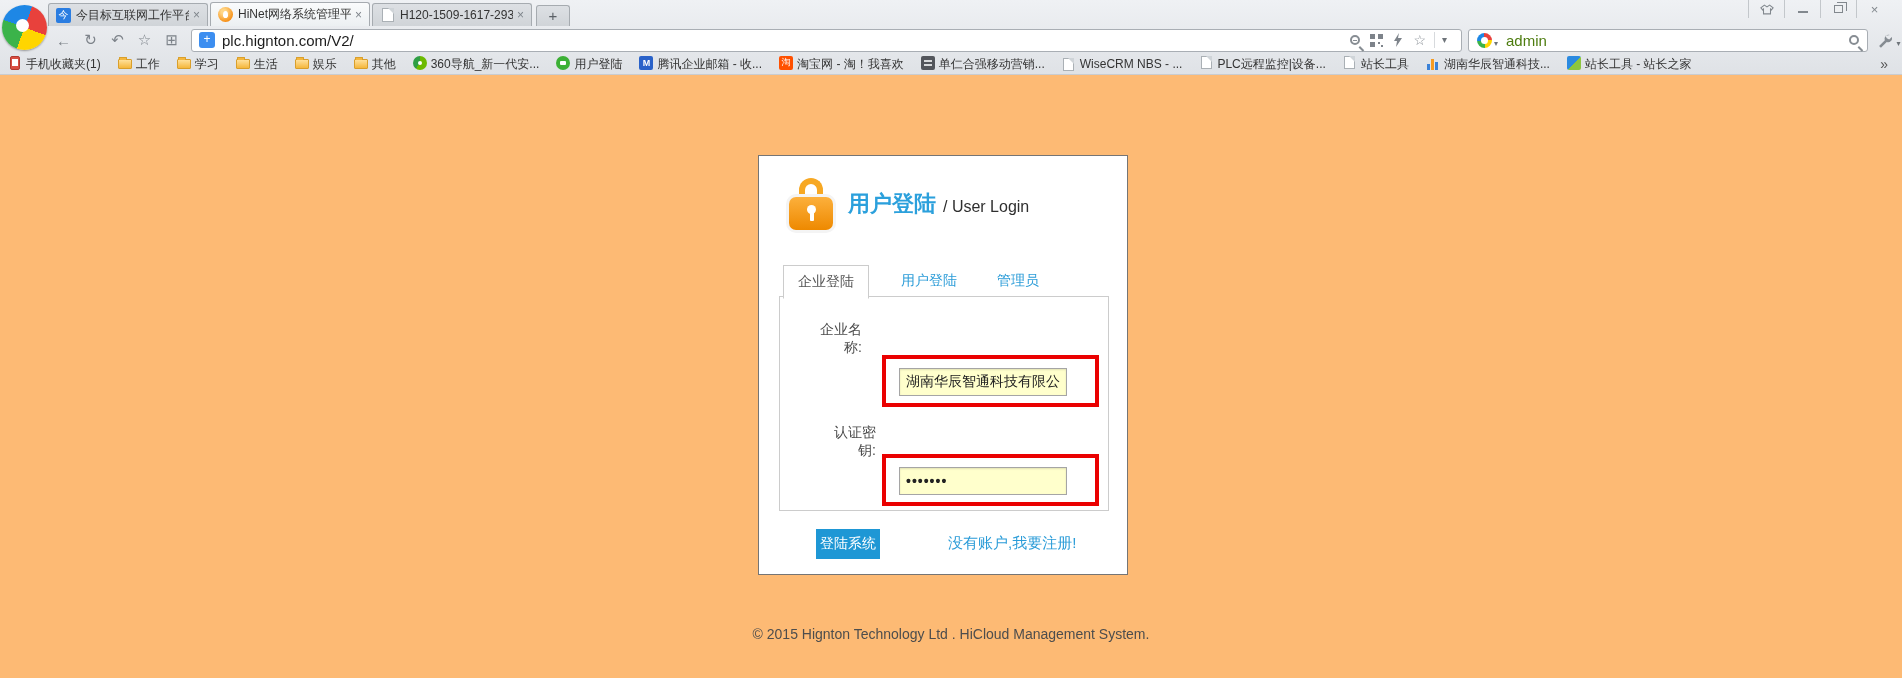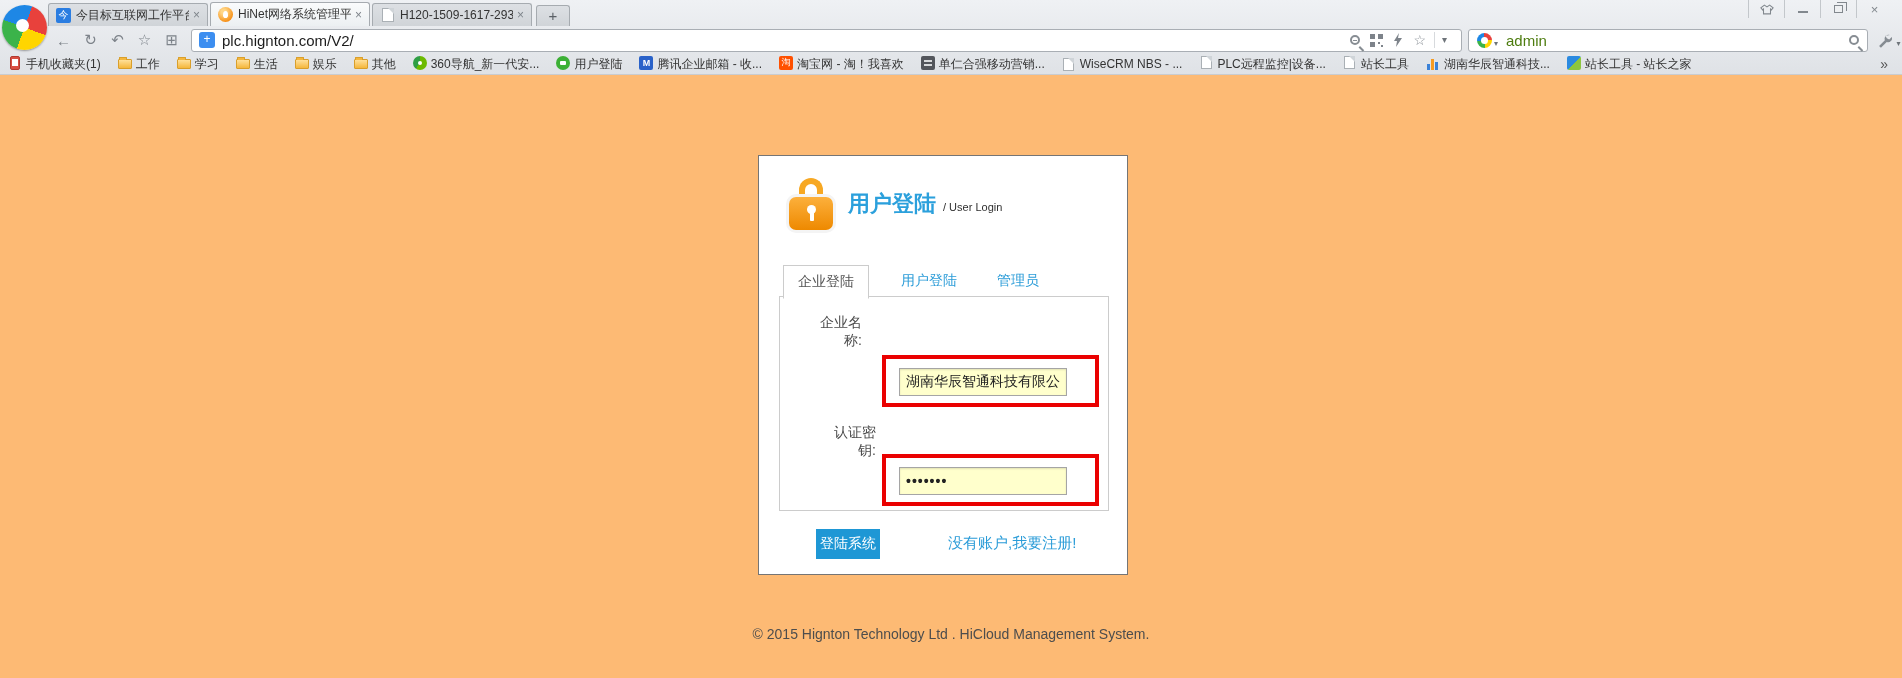--- a/index.html
+++ b/index.html
@@ -109,29 +109,29 @@
                border:1px solid #757575; background:#fff; }
   .lheader { position:absolute; left:30px; top:22px; display:flex; align-items:center; }
   .lock { position:relative; width:44px; height:52px; flex:none; }
   .lock-shackle { position:absolute; top:0; left:10px; width:24px; height:22px;
                   border:6px solid #f7a823; border-bottom:none; border-radius:12px 12px 0 0; }
   .lock-body { position:absolute; bottom:0; left:0; width:44px; height:33px; border-radius:7px;
                background:linear-gradient(#fcb03c,#ee8900); box-shadow:0 0 0 3px #f4f4f4; }
   .lock-hole { position:absolute; left:18px; top:27px; width:9px; height:9px; border-radius:50%; background:#fff; }
   .lock-stem { position:absolute; left:20.5px; top:34px; width:4px; height:9px; background:#fff; border-radius:1px; }
   .ltitle-cn { font-size:22px; font-weight:bold; color:#2ba0dc; margin-left:15px; }
-  .ltitle-en { font-size:11px; color:#2f2f2f; margin-left:7px; padding-top:6px; }
+  .ltitle-en { font-size:16px; color:#2f2f2f; margin-left:7px; padding-top:6px; }
 
   .ltabs { position:absolute; left:24px; top:109px; display:flex; z-index:2; }
   .ltab { padding:7px 14px; font-size:14px; color:#2b9cd8; margin-right:12px; }
   .ltab.active { color:#555; background:#fff; border:1px solid #ccc; border-bottom:1px solid #fff;
                  margin-bottom:-1px; margin-right:18px; }
   .lpanel { position:absolute; left:20px; top:140px; width:330px; height:215px; border:1px solid #ccc; }
   .flabel { position:absolute; width:52px; text-align:right; font-size:14px; color:#4c4c4c; line-height:18px; }
-  .flabel-1 { left:30px; top:16px; }
+  .flabel-1 { left:30px; top:23px; }
   .flabel-2 { left:44px; top:126px; }
   .rbox { position:absolute; left:102px; width:217px; height:52px; border:4px solid #ea0000; background:#fff; }
   .rbox-1 { top:58px; } .rbox-2 { top:157px; }
   .finput { position:absolute; left:13px; top:9px; width:168px; height:28px;
             background:#ffffcc; border:1px solid #a5a5a5; font-size:14px; color:#222;
             padding:0 6px; font-family:"Liberation Sans",sans-serif; box-shadow:inset 0 1px 2px rgba(0,0,0,.12); }
   .fpwd { font-weight:bold; letter-spacing:1px; }
   .submit-btn { position:absolute; left:57px; top:373px; width:64px; height:30px; background:#1e97d5;
                 border:none; color:#fff; font-size:14px; font-family:"Liberation Sans",sans-serif; }
   .reg-link { position:absolute; left:189px; top:378px; font-size:15px; color:#2b9cd8; text-decoration:none; }

